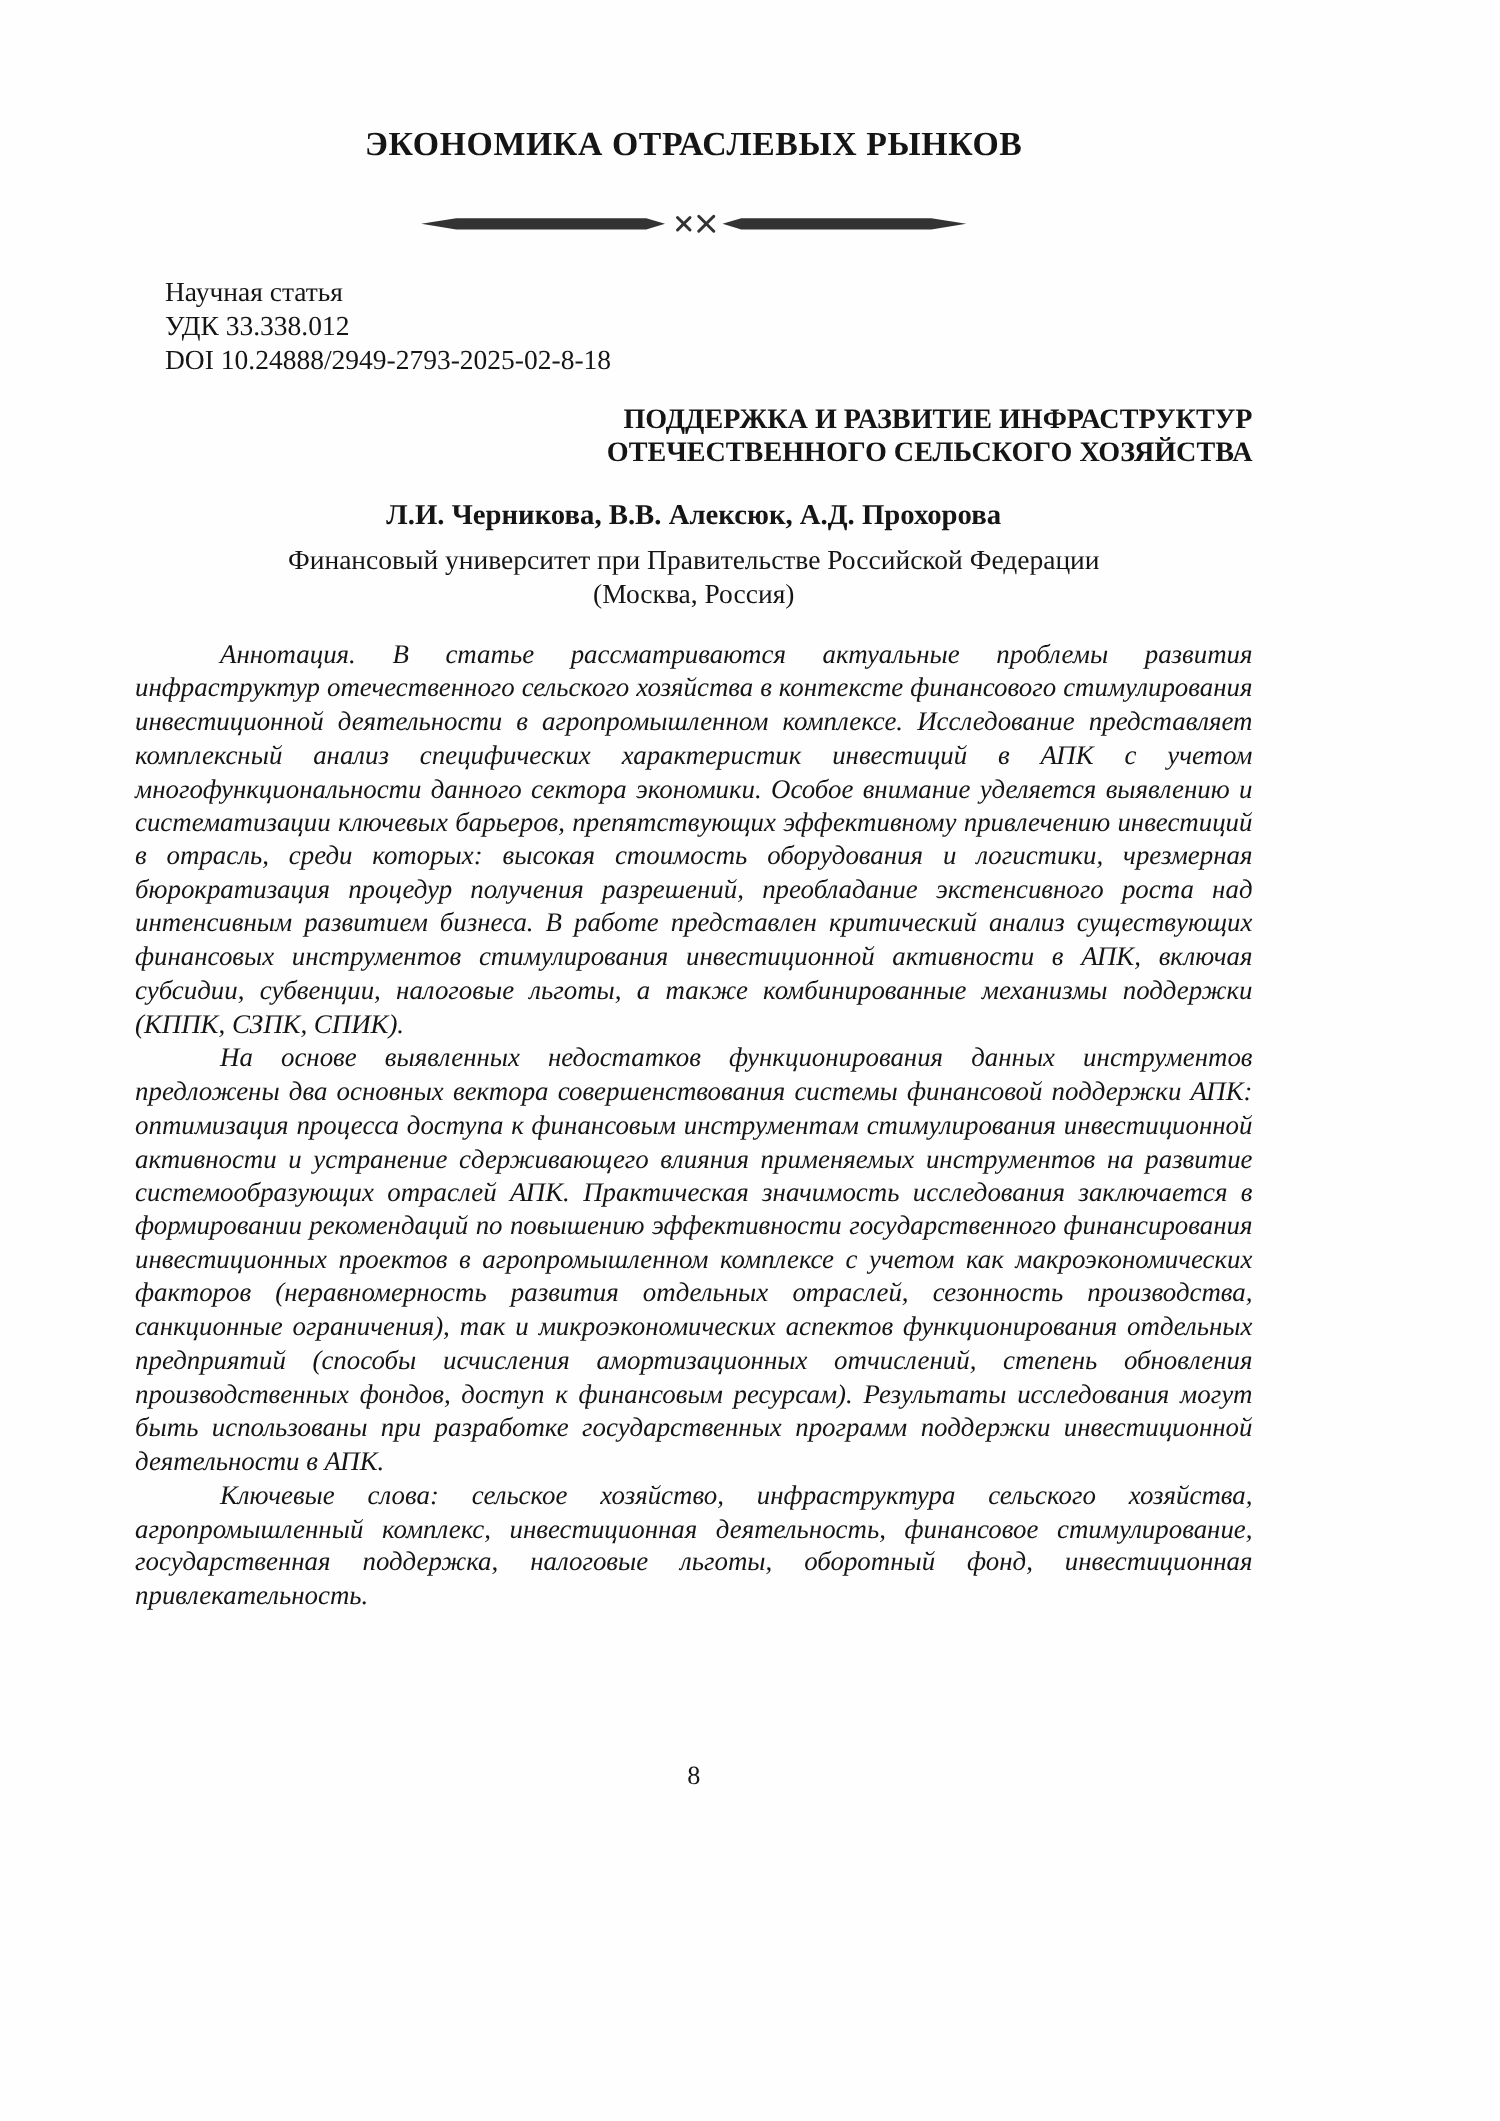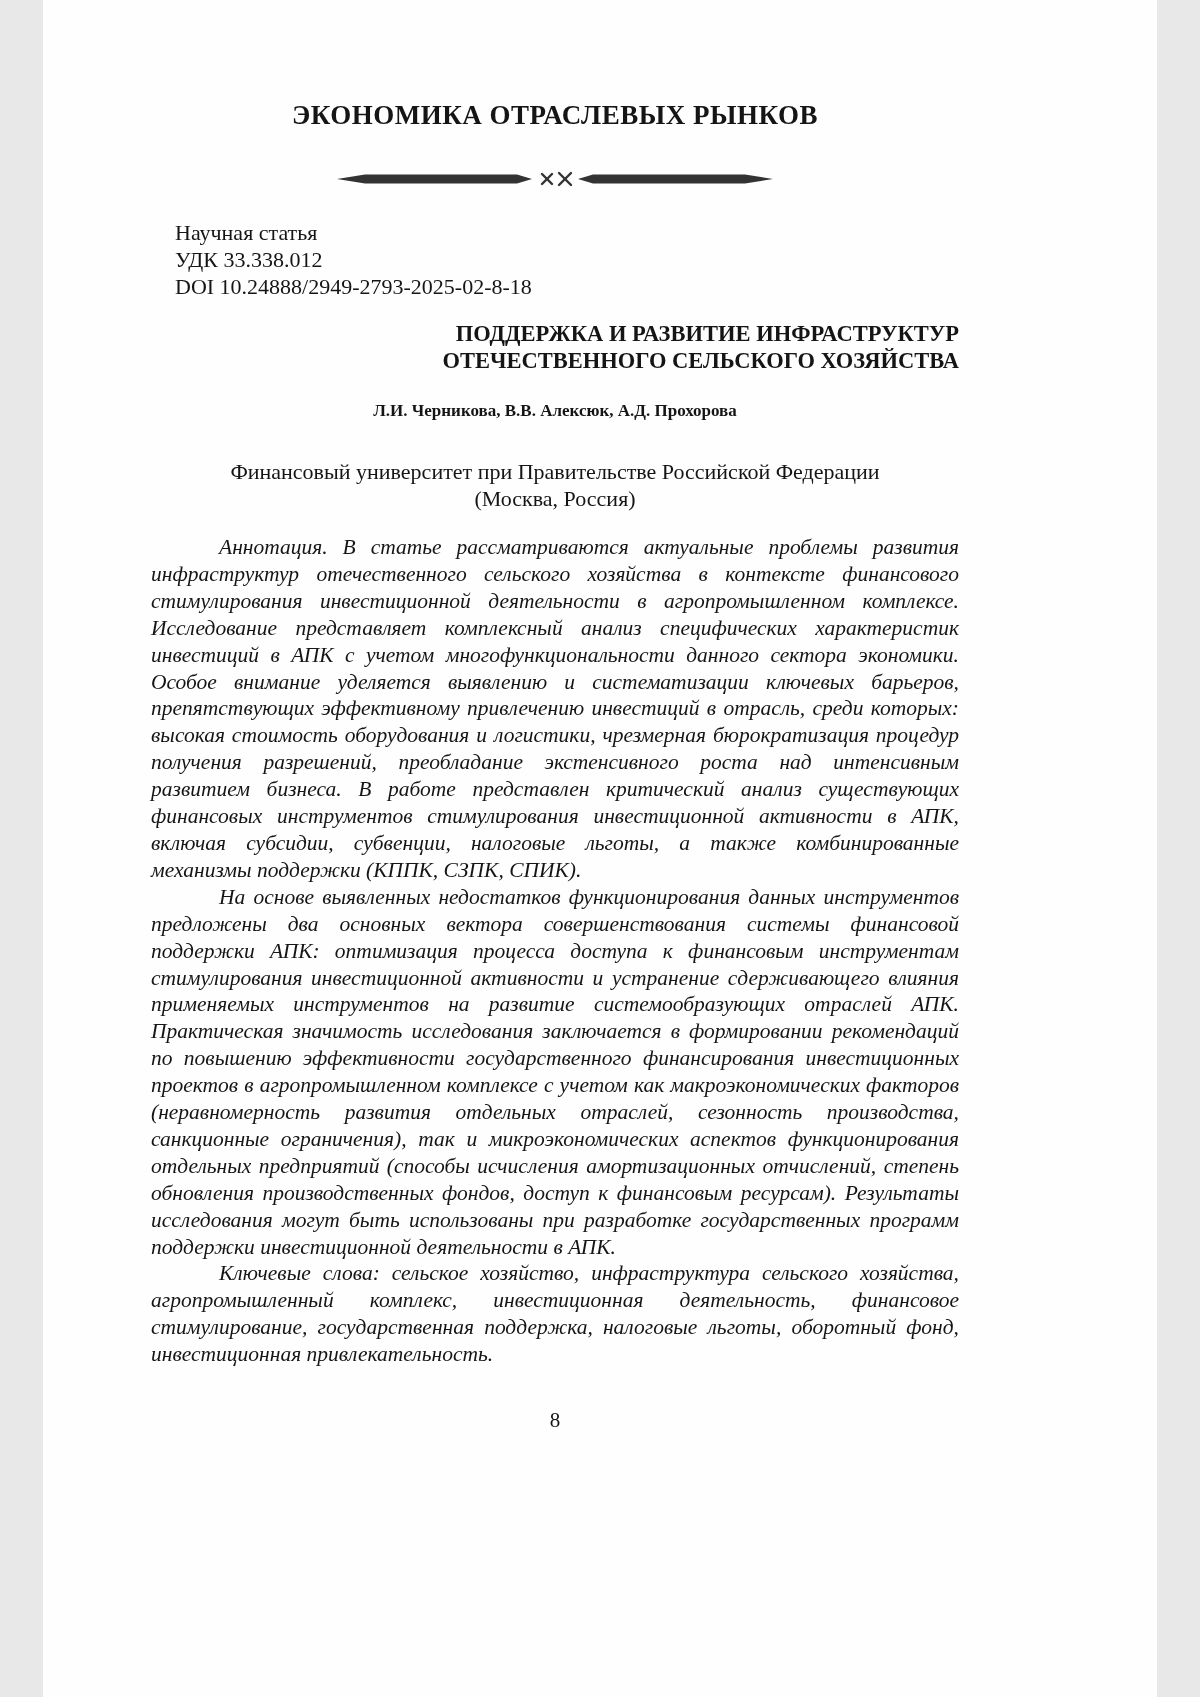--- a/index.html
+++ b/index.html
@@ -2,21 +2,21 @@
 <html><head>
 <meta charset="utf-8">
 <style>
   html, body {
     margin: 0;
     padding: 0;
     background: #e8e8e8;
   }
   .page {
     position: relative;
-    width: 1114px;
+    width: 1200px;
     height: 1697px;
     margin: 0 auto;
     background: #fefefe;
     font-family: "Liberation Serif", "DejaVu Serif", serif;
     color: #151515;
     box-sizing: border-box;
     padding: 100px 198px 0 108px;
     overflow: hidden;
   }
   .journal-header {
@@ -42,25 +42,25 @@
     margin-top: 20px;
     text-align: right;
     font-weight: bold;
     font-size: 22.5px;
     line-height: 27px;
   }
   .authors {
     margin-top: 23px;
     text-align: center;
     font-weight: bold;
-    font-size: 17px;
+    font-size: 23px;
     line-height: 27px;
   }
   .affiliation {
-    margin-top: 34px;
+    margin-top: 9px;
     text-align: center;
     font-size: 22px;
     line-height: 27px;
   }
   .abstract-block {
     margin-top: 22px;
     font-style: italic;
     font-size: 21.5px;
     line-height: 26.9px;
     text-align: justify;

